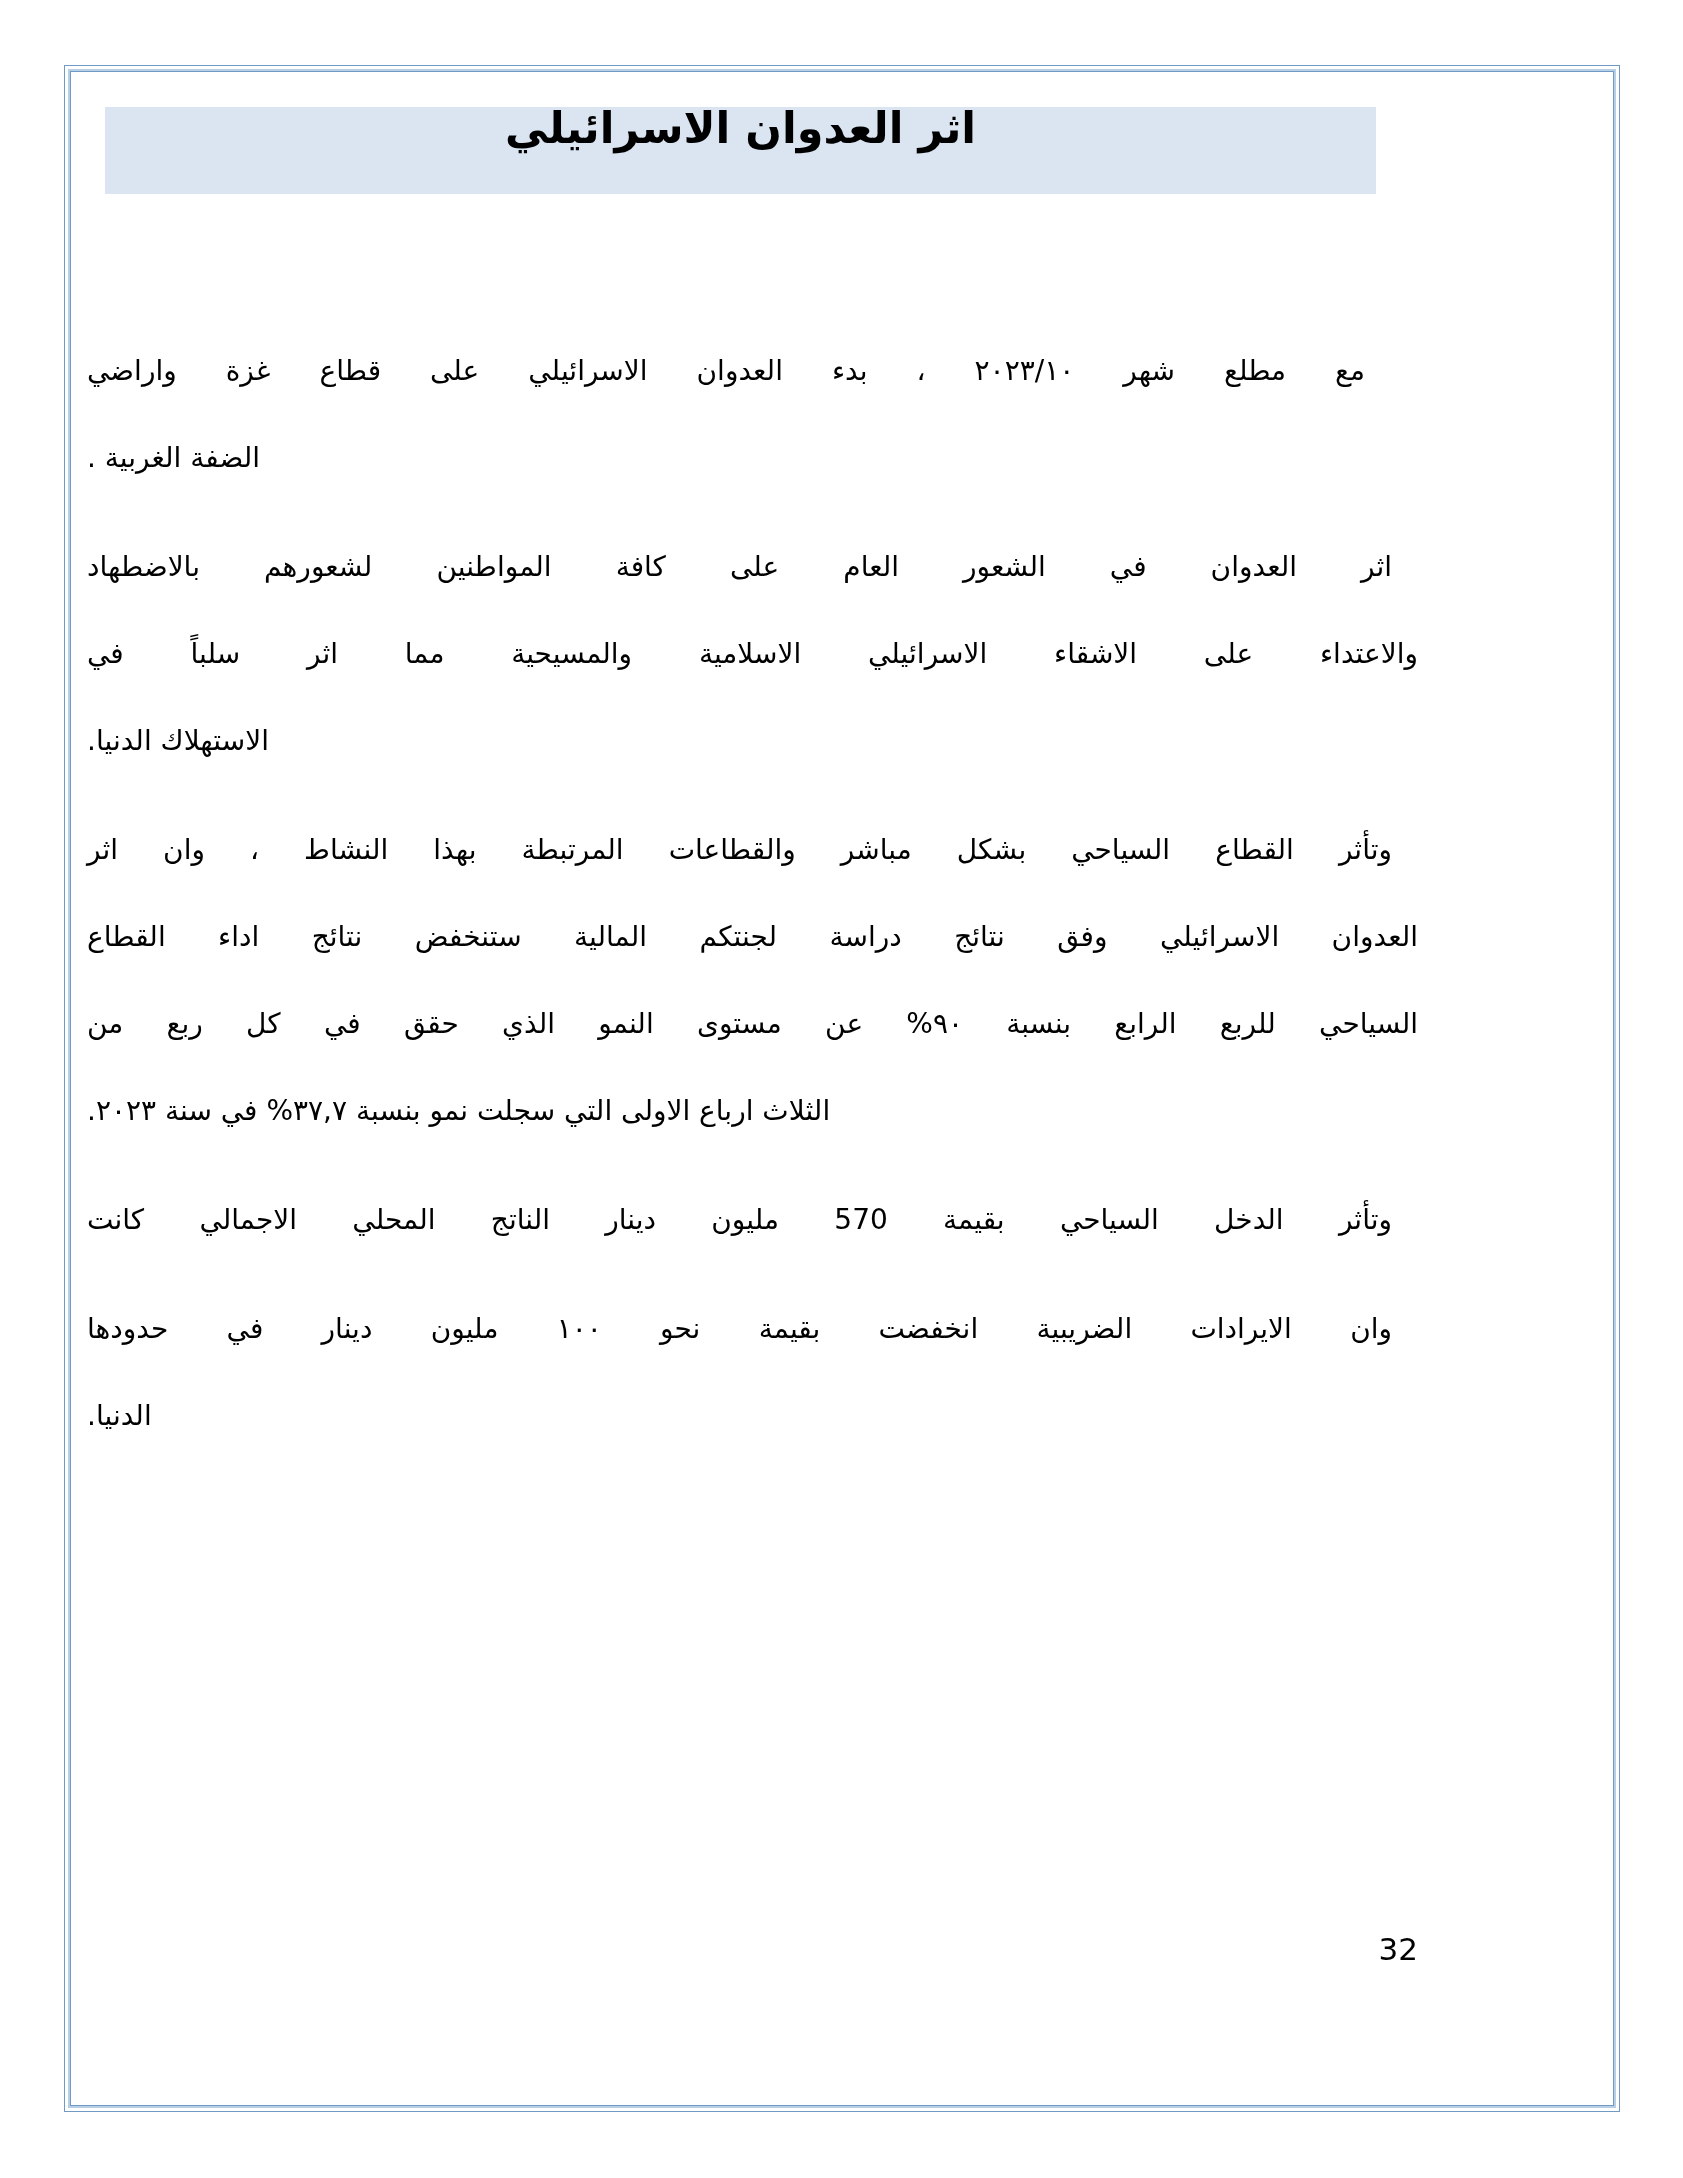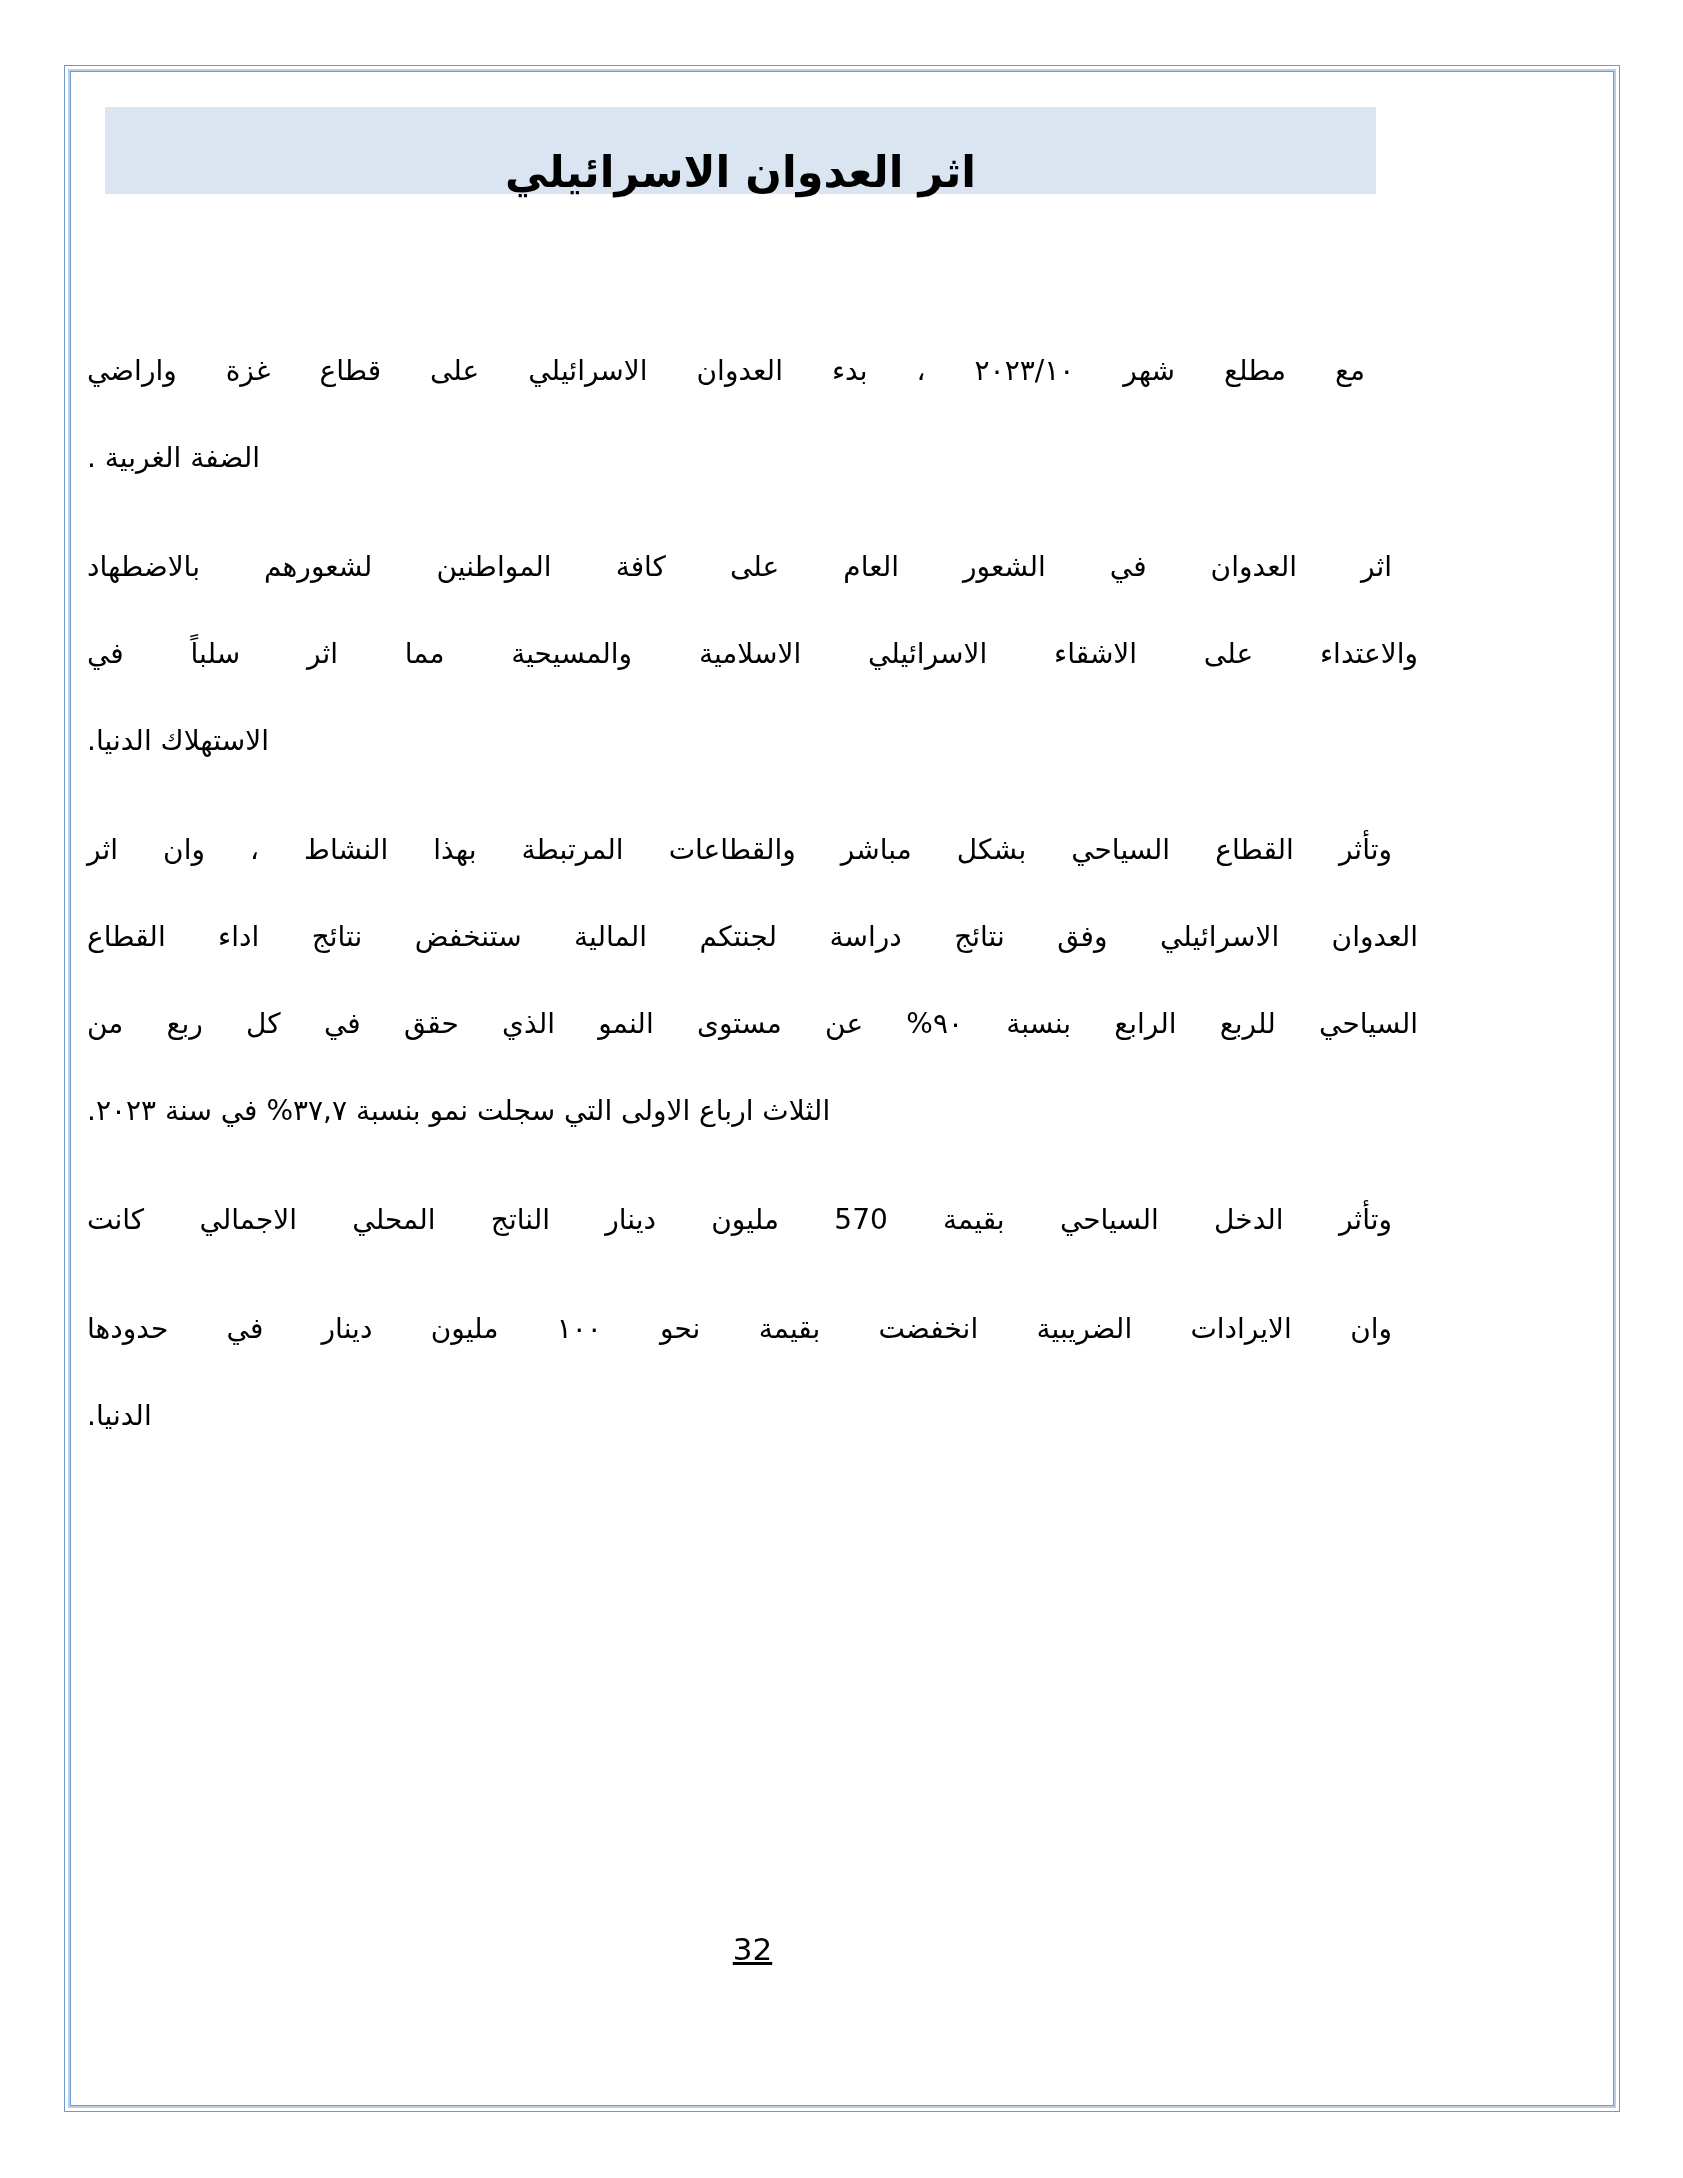--- a/index.html
+++ b/index.html
@@ -39,21 +39,21 @@
     direction: rtl;
   }
   .title-band {
     position: absolute;
     top: 107px;
     left: 105px;
     width: 1271px;
     height: 87px;
     background: #dbe5f1;
     display: flex;
-    align-items: flex-end;
+    align-items: flex-start;
     justify-content: center;
   }
   .title {
     margin: 0;
     font-size: 43px;
     font-weight: bold;
     line-height: 1;
   }
   .body-text {
     position: absolute;
@@ -80,24 +80,23 @@
     text-indent: 26px;
   }
   .para:first-child .line:first-child {
     text-indent: 53px;
   }
   .page-number {
     position: absolute;
     top: 1931px;
     left: 87px;
     width: 1331px;
-    text-align: center;
+    text-align: right;
     font-size: 31px;
     direction: ltr;
-    text-decoration: underline;
   }
 </style>
 </head>
 <body>
 
 <div class="page">
   <div class="frame"></div>
   <div class="content">
     <div class="title-band" style="background: rgb(219, 229, 241);">
       <h1 class="title">اثر العدوان الاسرائيلي</h1>

